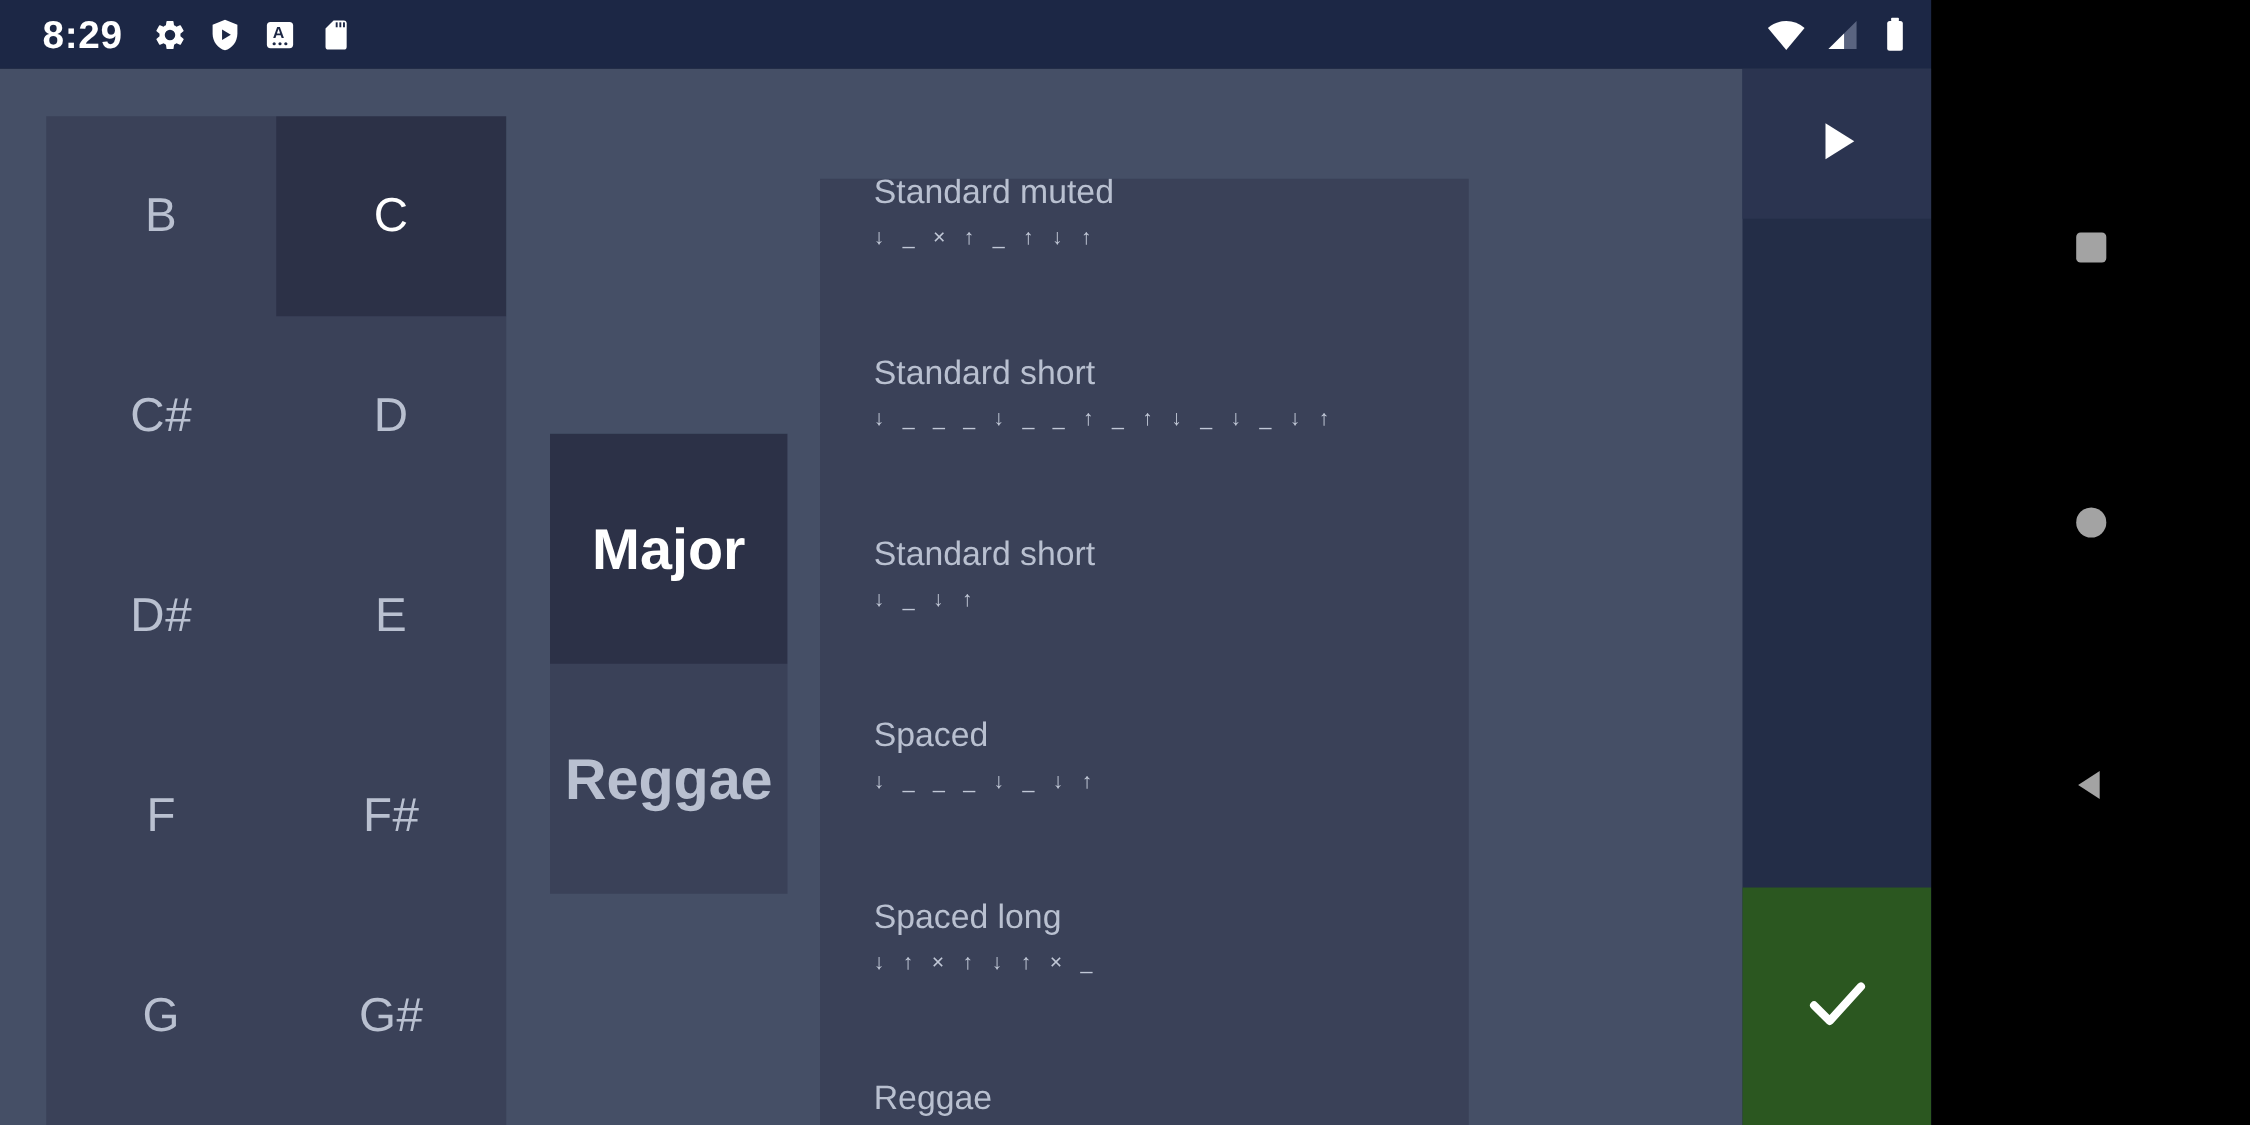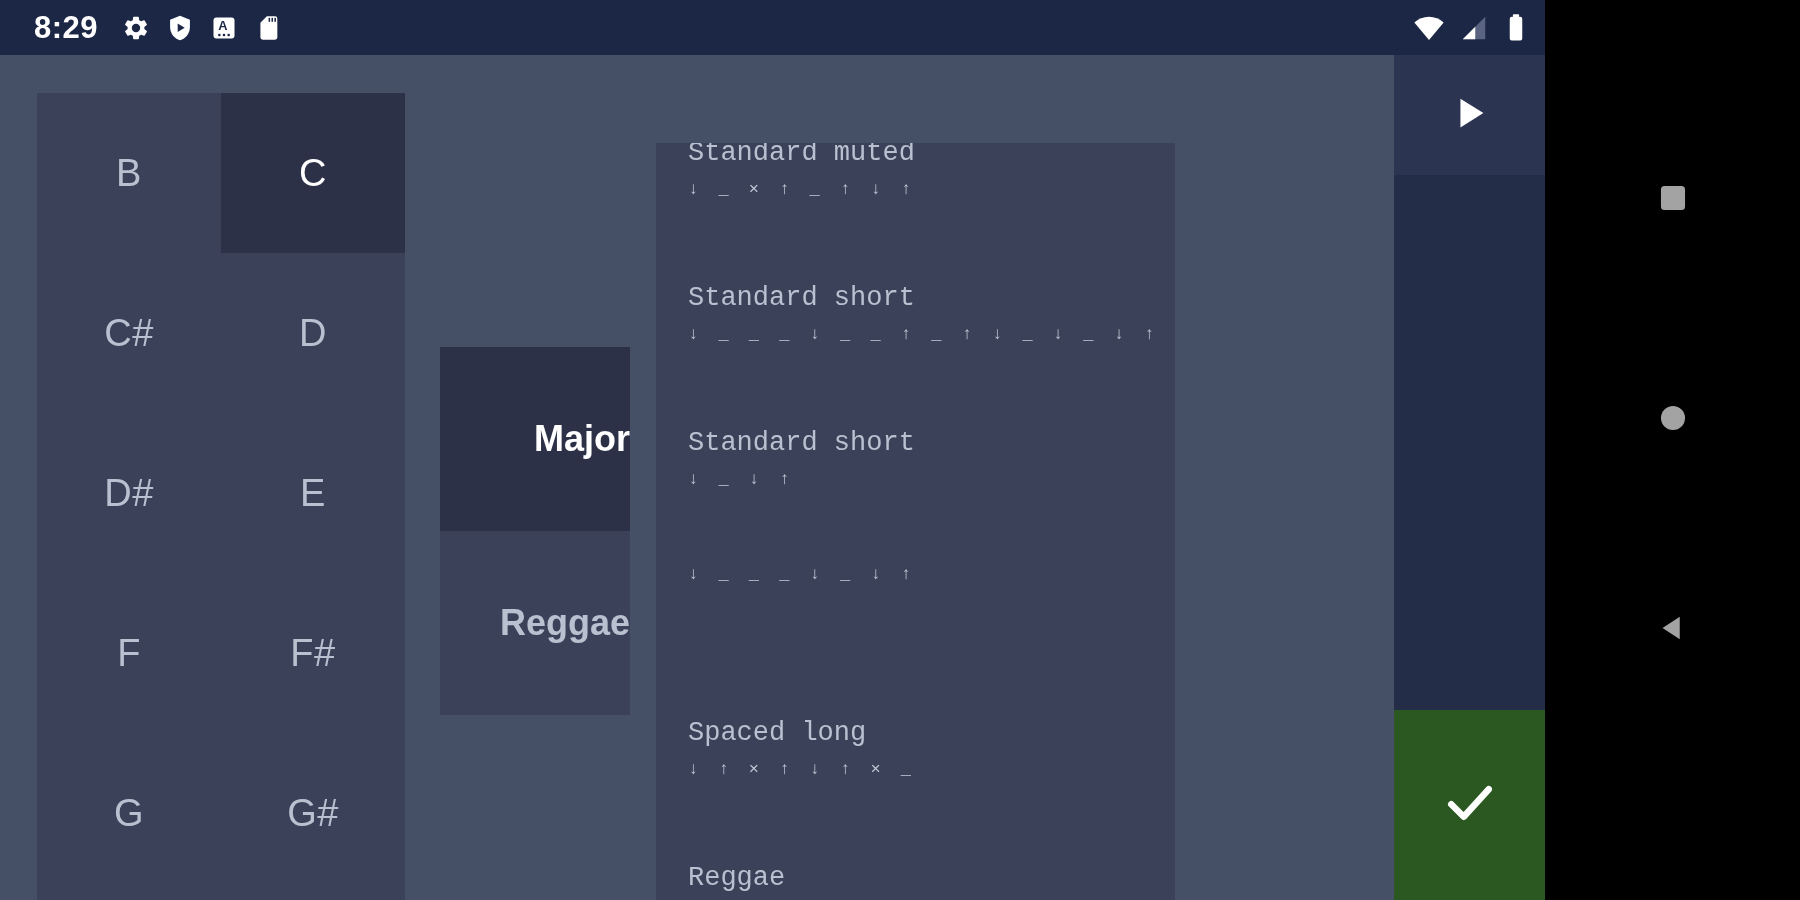--- a/index.html
+++ b/index.html
@@ -61,36 +61,36 @@
 
   
   #quality-panel {
     position: absolute; left: 440px; top: 292px;
     width: 190px; height: 368px;
     background: #3A4158;
     overflow: hidden;
   }
   .quality-cell {
     height: 184px;
-    display: flex; align-items: center; justify-content: flex-end;
+    display: flex; align-items: center; justify-content: center;
     color: #B9C0D0;
-    font-size: 36px;
+    font-size: 46px;
     font-weight: bold;
   }
   .quality-cell.selected { background: #2C3147; color: #ffffff; }
 
   
   #patterns-panel {
     position: absolute; left: 656px; top: 88px;
     width: 519px; height: 774px;
     background: #3A4158;
     overflow: hidden;
     padding-top: 0;
   }
-  .pattern-item { padding: 0 32px; height: 145px; font-family: Liberation Mono, monospace; }
+  .pattern-item { padding: 0 43px; height: 145px; }
   .pattern-item:first-child { margin-top: -22px; }
   .pattern-name {
     color: #B9C0D0;
     font-size: 27px;
     line-height: 36px;
     padding-top: 14px;
   }
   .pattern-strokes {
     color: #C0C7D6;
     font-size: 17px;
@@ -248,20 +248,21 @@
       </div>
       <div class="pattern-item">
         <div class="pattern-name">Standard short</div>
         <div class="pattern-strokes">↓ _ _ _ ↓ _ _ ↑ _ ↑ ↓ _ ↓ _ ↓ ↑</div>
       </div>
       <div class="pattern-item">
         <div class="pattern-name">Standard short</div>
         <div class="pattern-strokes">↓ _ ↓ ↑</div>
       </div>
       <div class="pattern-item">
+        <div class="pattern-name">Spaced</div>
         <div class="pattern-strokes">↓ _ _ _ ↓ _ ↓ ↑</div>
       </div>
       <div class="pattern-item">
         <div class="pattern-name">Spaced long</div>
         <div class="pattern-strokes">↓ ↑ × ↑ ↓ ↑ × _</div>
       </div>
       <div class="pattern-item">
         <div class="pattern-name">Reggae</div>
         <div class="pattern-strokes">↓ _ ↓ ↑ × _ ↓</div>
       </div>

